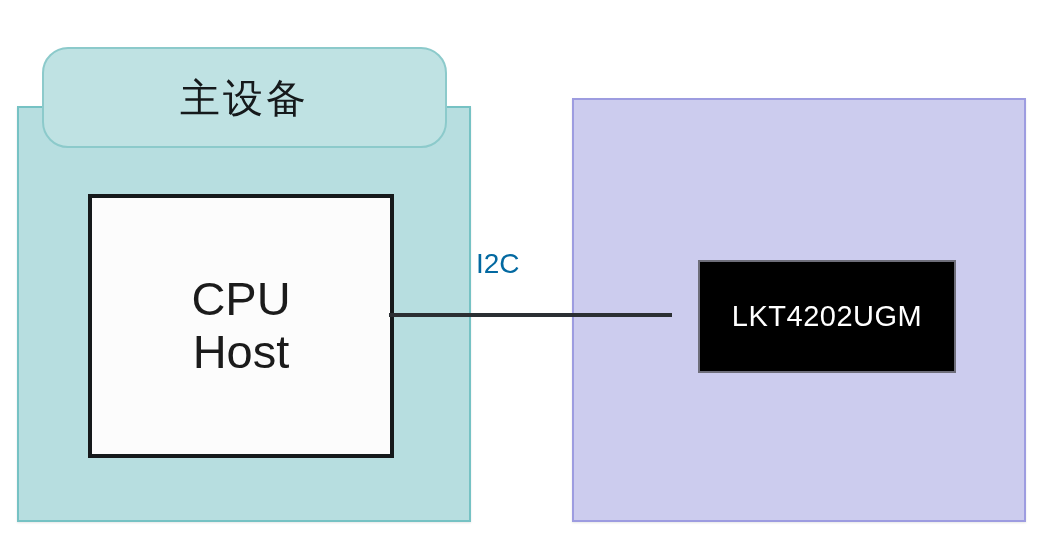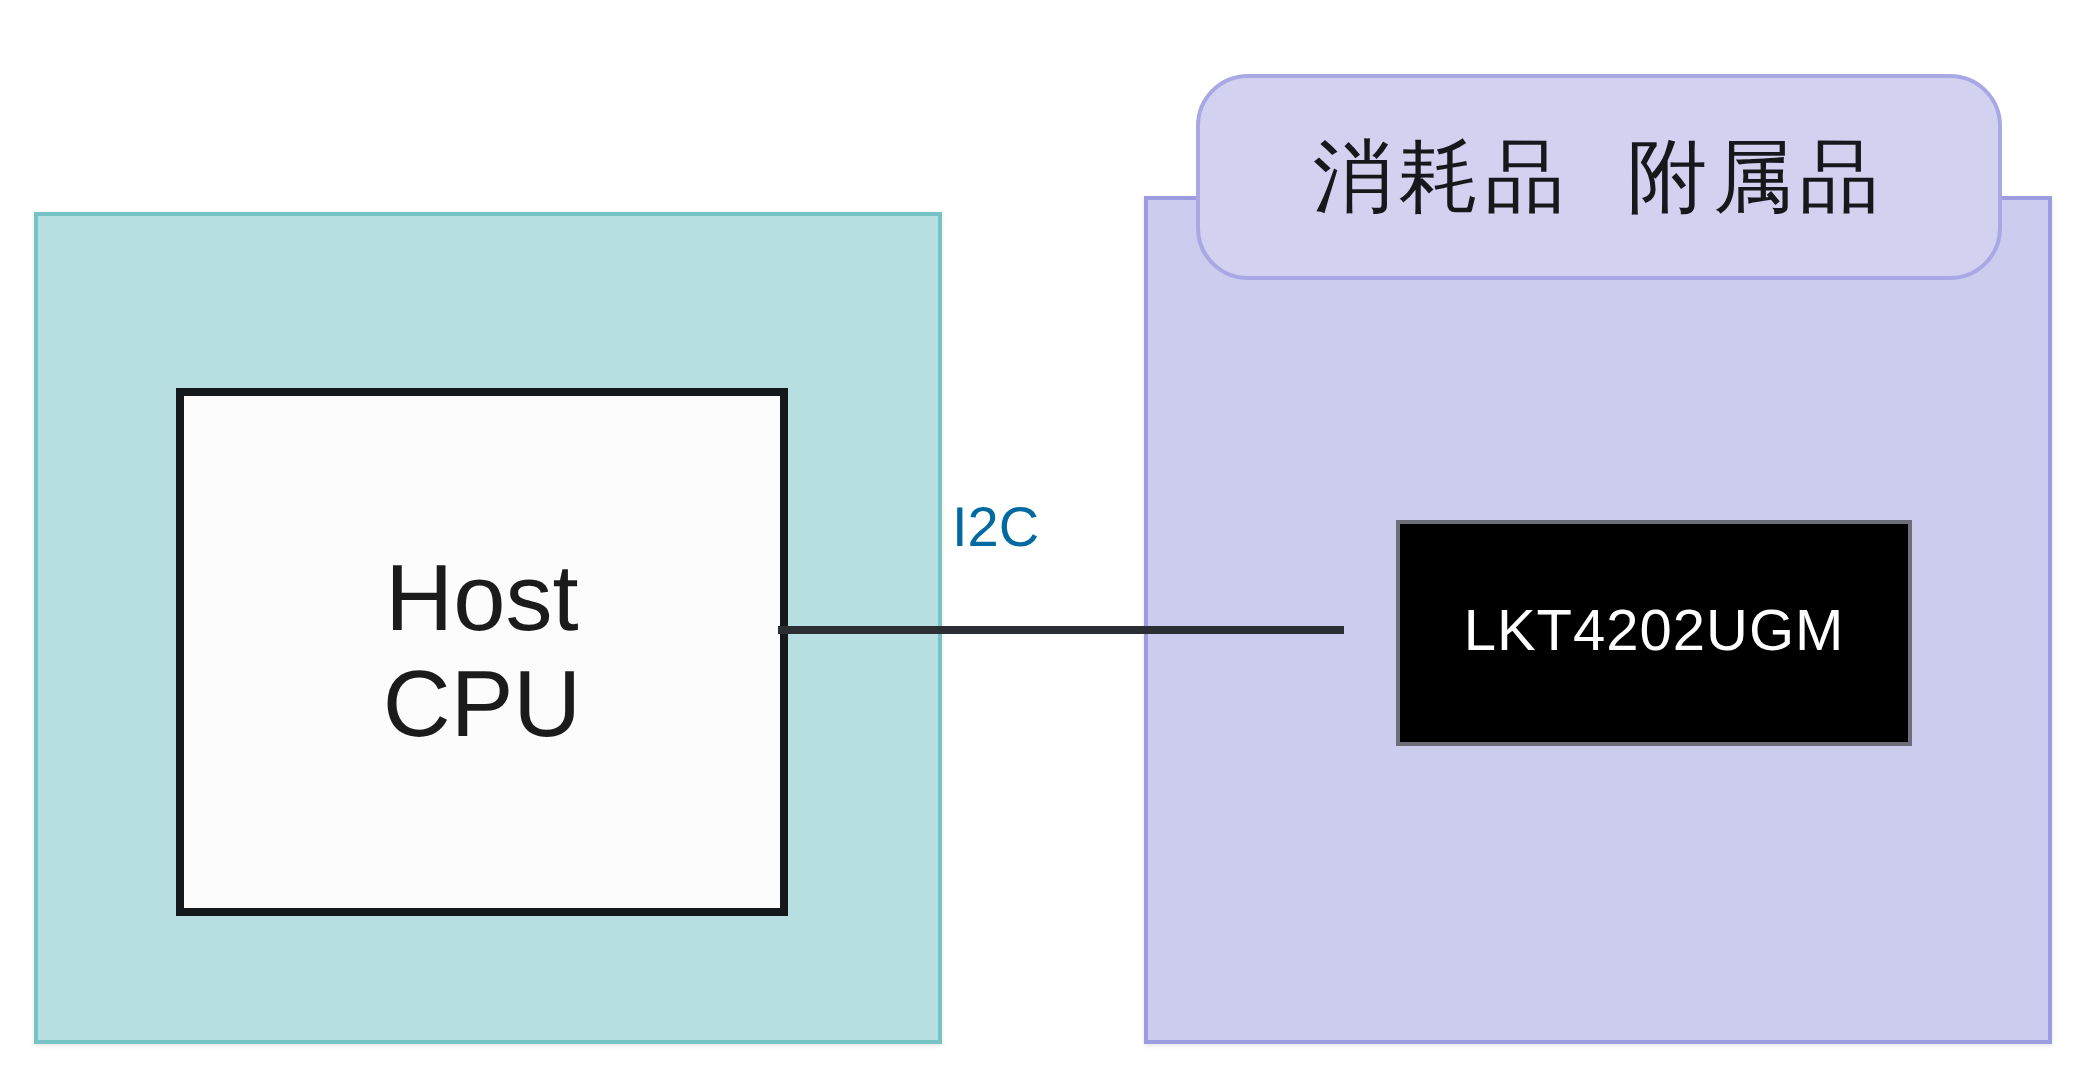--- a/index.html
+++ b/index.html
@@ -143,31 +143,31 @@
     white-space: pre;
   }
 </style>
 </head>
 <body>
 
 <div id="diagram">
 
   <div class="panel-body" id="host-panel-body"></div>
 
+  <div class="panel-header" id="host-panel-header">
+    <span class="panel-title">主设备</span>
+  </div>
 
   <div id="host-cpu-box">
+    <span class="host-cpu-line">CPU</span>
     <span class="host-cpu-line">Host</span>
-    <span class="host-cpu-line">CPU</span>
   </div>
 
   <div class="panel-body" id="consumable-panel-body"></div>
 
-  <div class="panel-header" id="consumable-panel-header">
-    <span class="panel-title">消耗品  附属品</span>
-  </div>
 
   <div id="secure-chip-box">
     <span class="chip-label">LKT4202UGM</span>
   </div>
 
   <div id="i2c-connection-line"></div>
 
   <div id="i2c-bus-label">I2C</div>
 
 </div>

